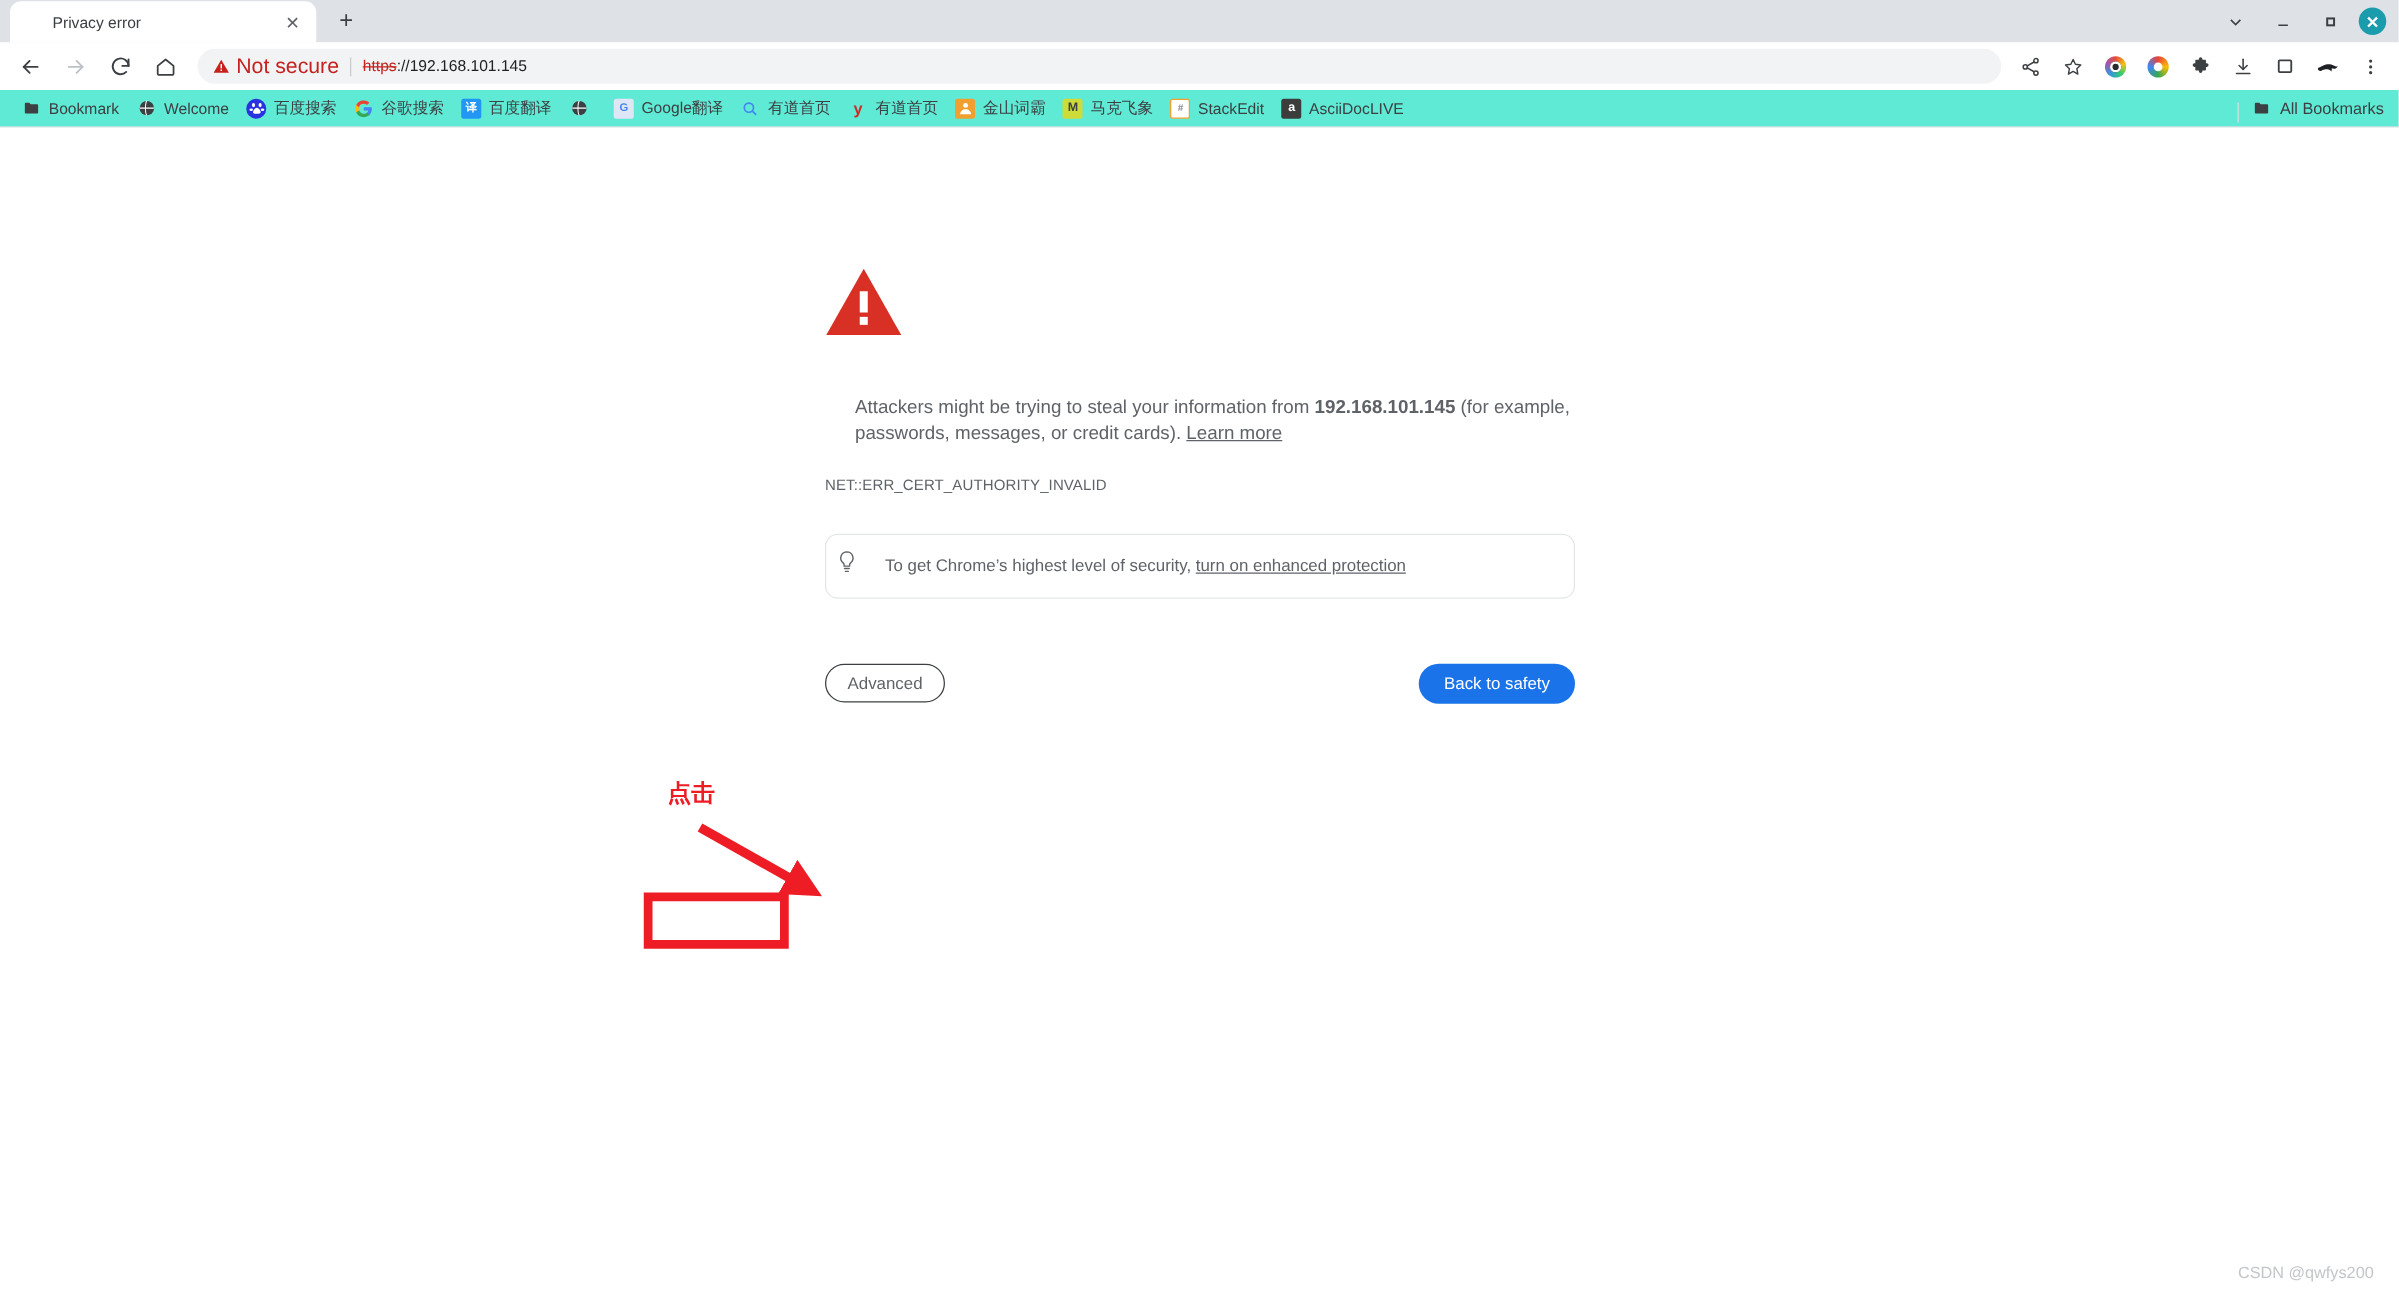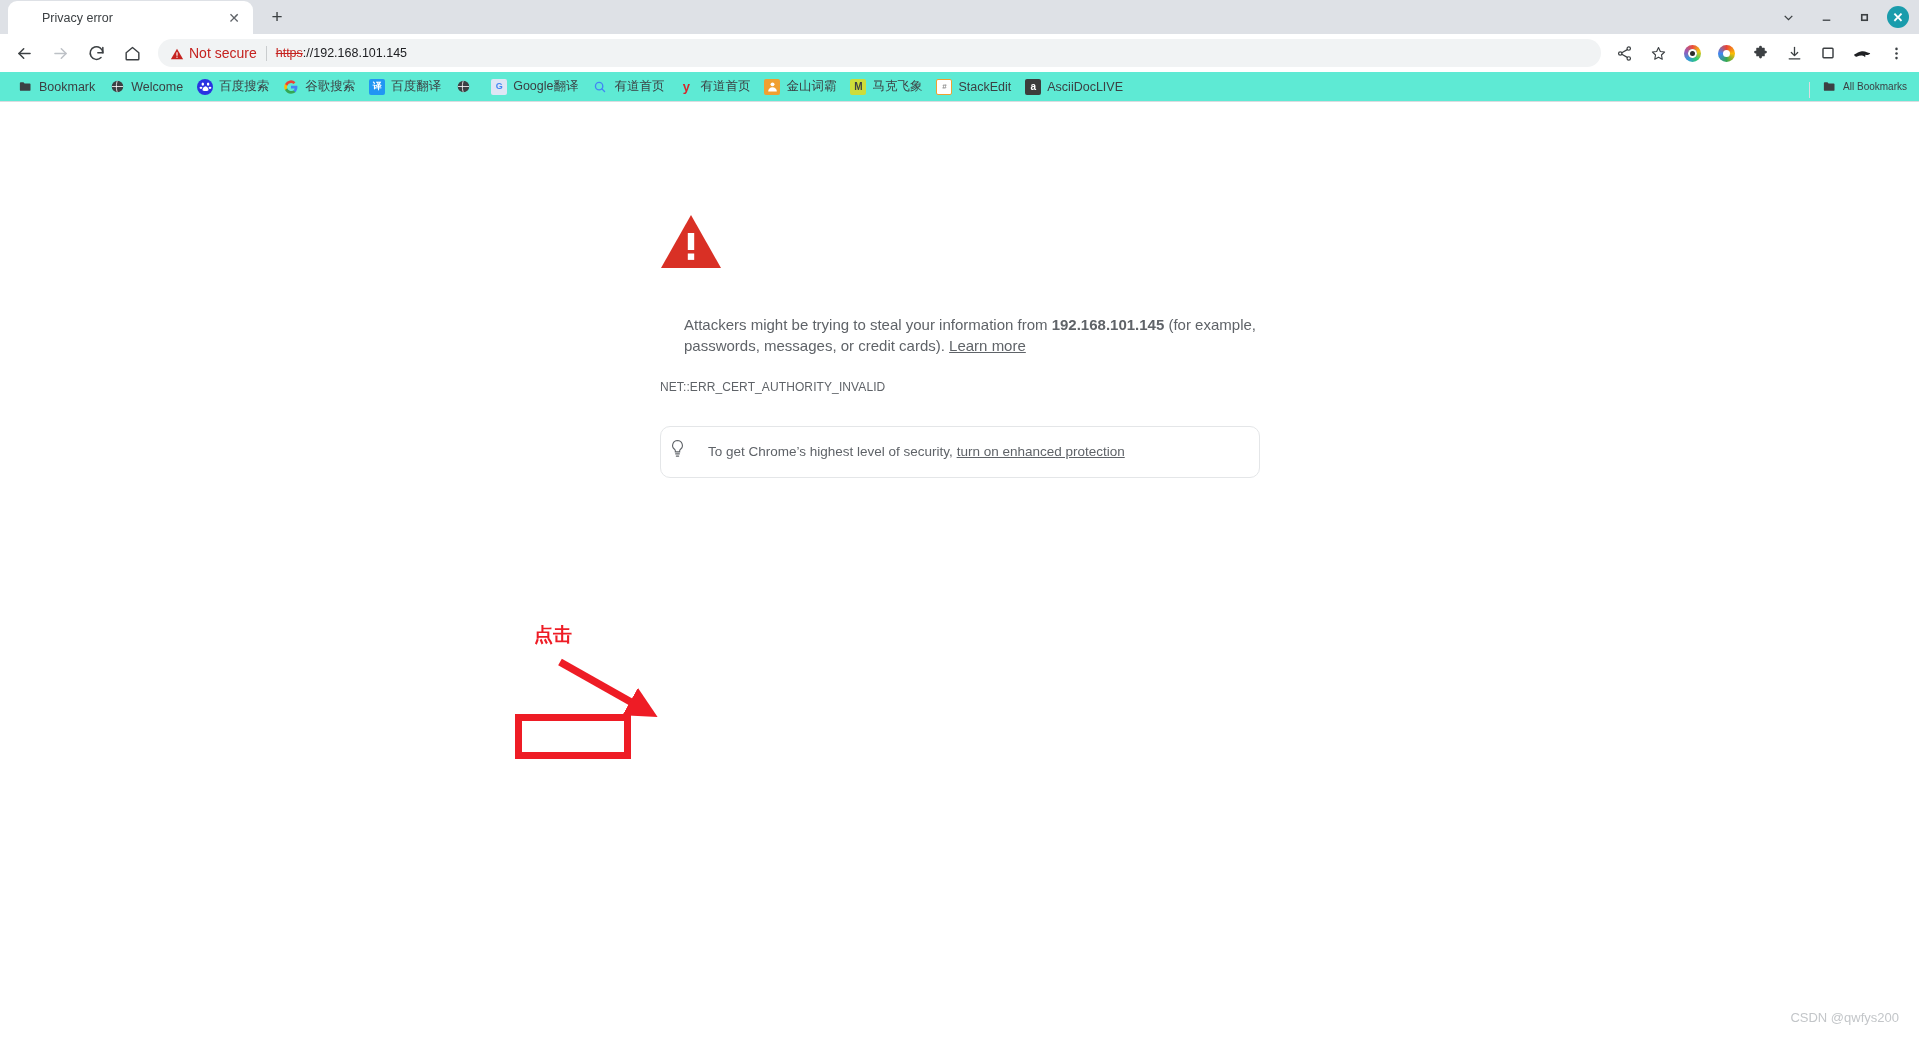--- a/index.html
+++ b/index.html
@@ -78,22 +78,22 @@
     flex: 1;
     height: 28px;
     background: #f1f3f4;
     border-radius: 14px;
     display: flex; align-items: center;
     padding: 0 12px;
     margin: 0 6px 0 8px;
     min-width: 0;
   }
   .notsecure {
-    display: flex; align-items: flex-end; gap: 5px;
-    color: #c5221f; font-size: 14px; white-space: nowrap;
+    display: flex; align-items: center; gap: 5px;
+    color: #c5221f; font-size: 17px; white-space: nowrap;
   }
   .ns-tri { display: block; }
   .omni-sep {
     width: 1px; height: 15px; background: #c9ccce; margin: 0 9px;
   }
   .url { font-size: 12.5px; color: #202124; white-space: nowrap; }
   .url .scheme { color: #c5221f; text-decoration: line-through; }
   .url .rest { color: #202124; }
   .tbicons { display: flex; align-items: center; }
   .tbicon {
@@ -146,21 +146,21 @@
   .ico-gt { background:#dfe6f5; color:#4285f4; font-size:9px; }
   .ico-search { color:#4285f4; background:transparent; font-size:12px; }
   .ico-youdao { color:#d7262a; background:transparent; font-size:13px; font-weight:bold; }
   .ico-jinshan { background:#f0a030; color:#fff; font-size:9px; }
   .ico-maxiang { background:#cddc39; color:#3c4043; font-size:10px; }
   .ico-stackedit { background:#fff; border:1.5px solid #f0a030; color:#8e8e8e; font-size:8px; }
   .ico-asciidoc { background:#3c3c3c; color:#fff; font-size:10px; }
   .allbm {
     position: absolute; right: 12px;
     display: flex; align-items: center; gap: 6px;
-    font-size: 10px; color: #3c4043;
+    font-size: 13px; color: #3c4043;
     padding-left: 12px;
   }
   .allbm::before {
     content: ""; position: absolute; left: 0; top: 3px;
     width: 1px; height: 16px; background: #dadce0;
   }
 
   
   .page {
     position: relative;
@@ -507,20 +507,24 @@
         <svg width="17" height="21" viewBox="0 0 24 30" fill="none" stroke="#5f6368" stroke-width="1.6" stroke-linecap="round">
           <path d="M12 2.2a7 7 0 0 1 4.3 12.5c-.8.7-1.2 1.5-1.2 2.4v1.3H8.9v-1.3c0-.9-.4-1.7-1.2-2.4A7 7 0 0 1 12 2.2z"></path>
           <path d="M9.3 21.2h5.4M10.3 24.4h3.4"></path>
         </svg>
       </span>
       <span class="promo-text">
         <span>To get Chrome’s highest level of security, </span><a href="#">turn on enhanced protection</a>
       </span>
     </div>
 
+    <div class="btnrow">
+      <button class="advanced">Advanced</button>
+      <button class="backsafety">Back to safety</button>
+    </div>
   </div>
 
   <div class="annot">
     <div class="annot-label">点击</div>
     <svg style="position:absolute;left:0;top:0;width:100%;height:100%">
       <defs>
         <marker id="arrowhead" markerWidth="4.2" markerHeight="4.2" refX="1.2" refY="2.1" orient="auto">
           <path d="M0,0 L4.2,2.1 L0,4.2 Z" fill="#ee1c25"></path>
         </marker>
       </defs>

